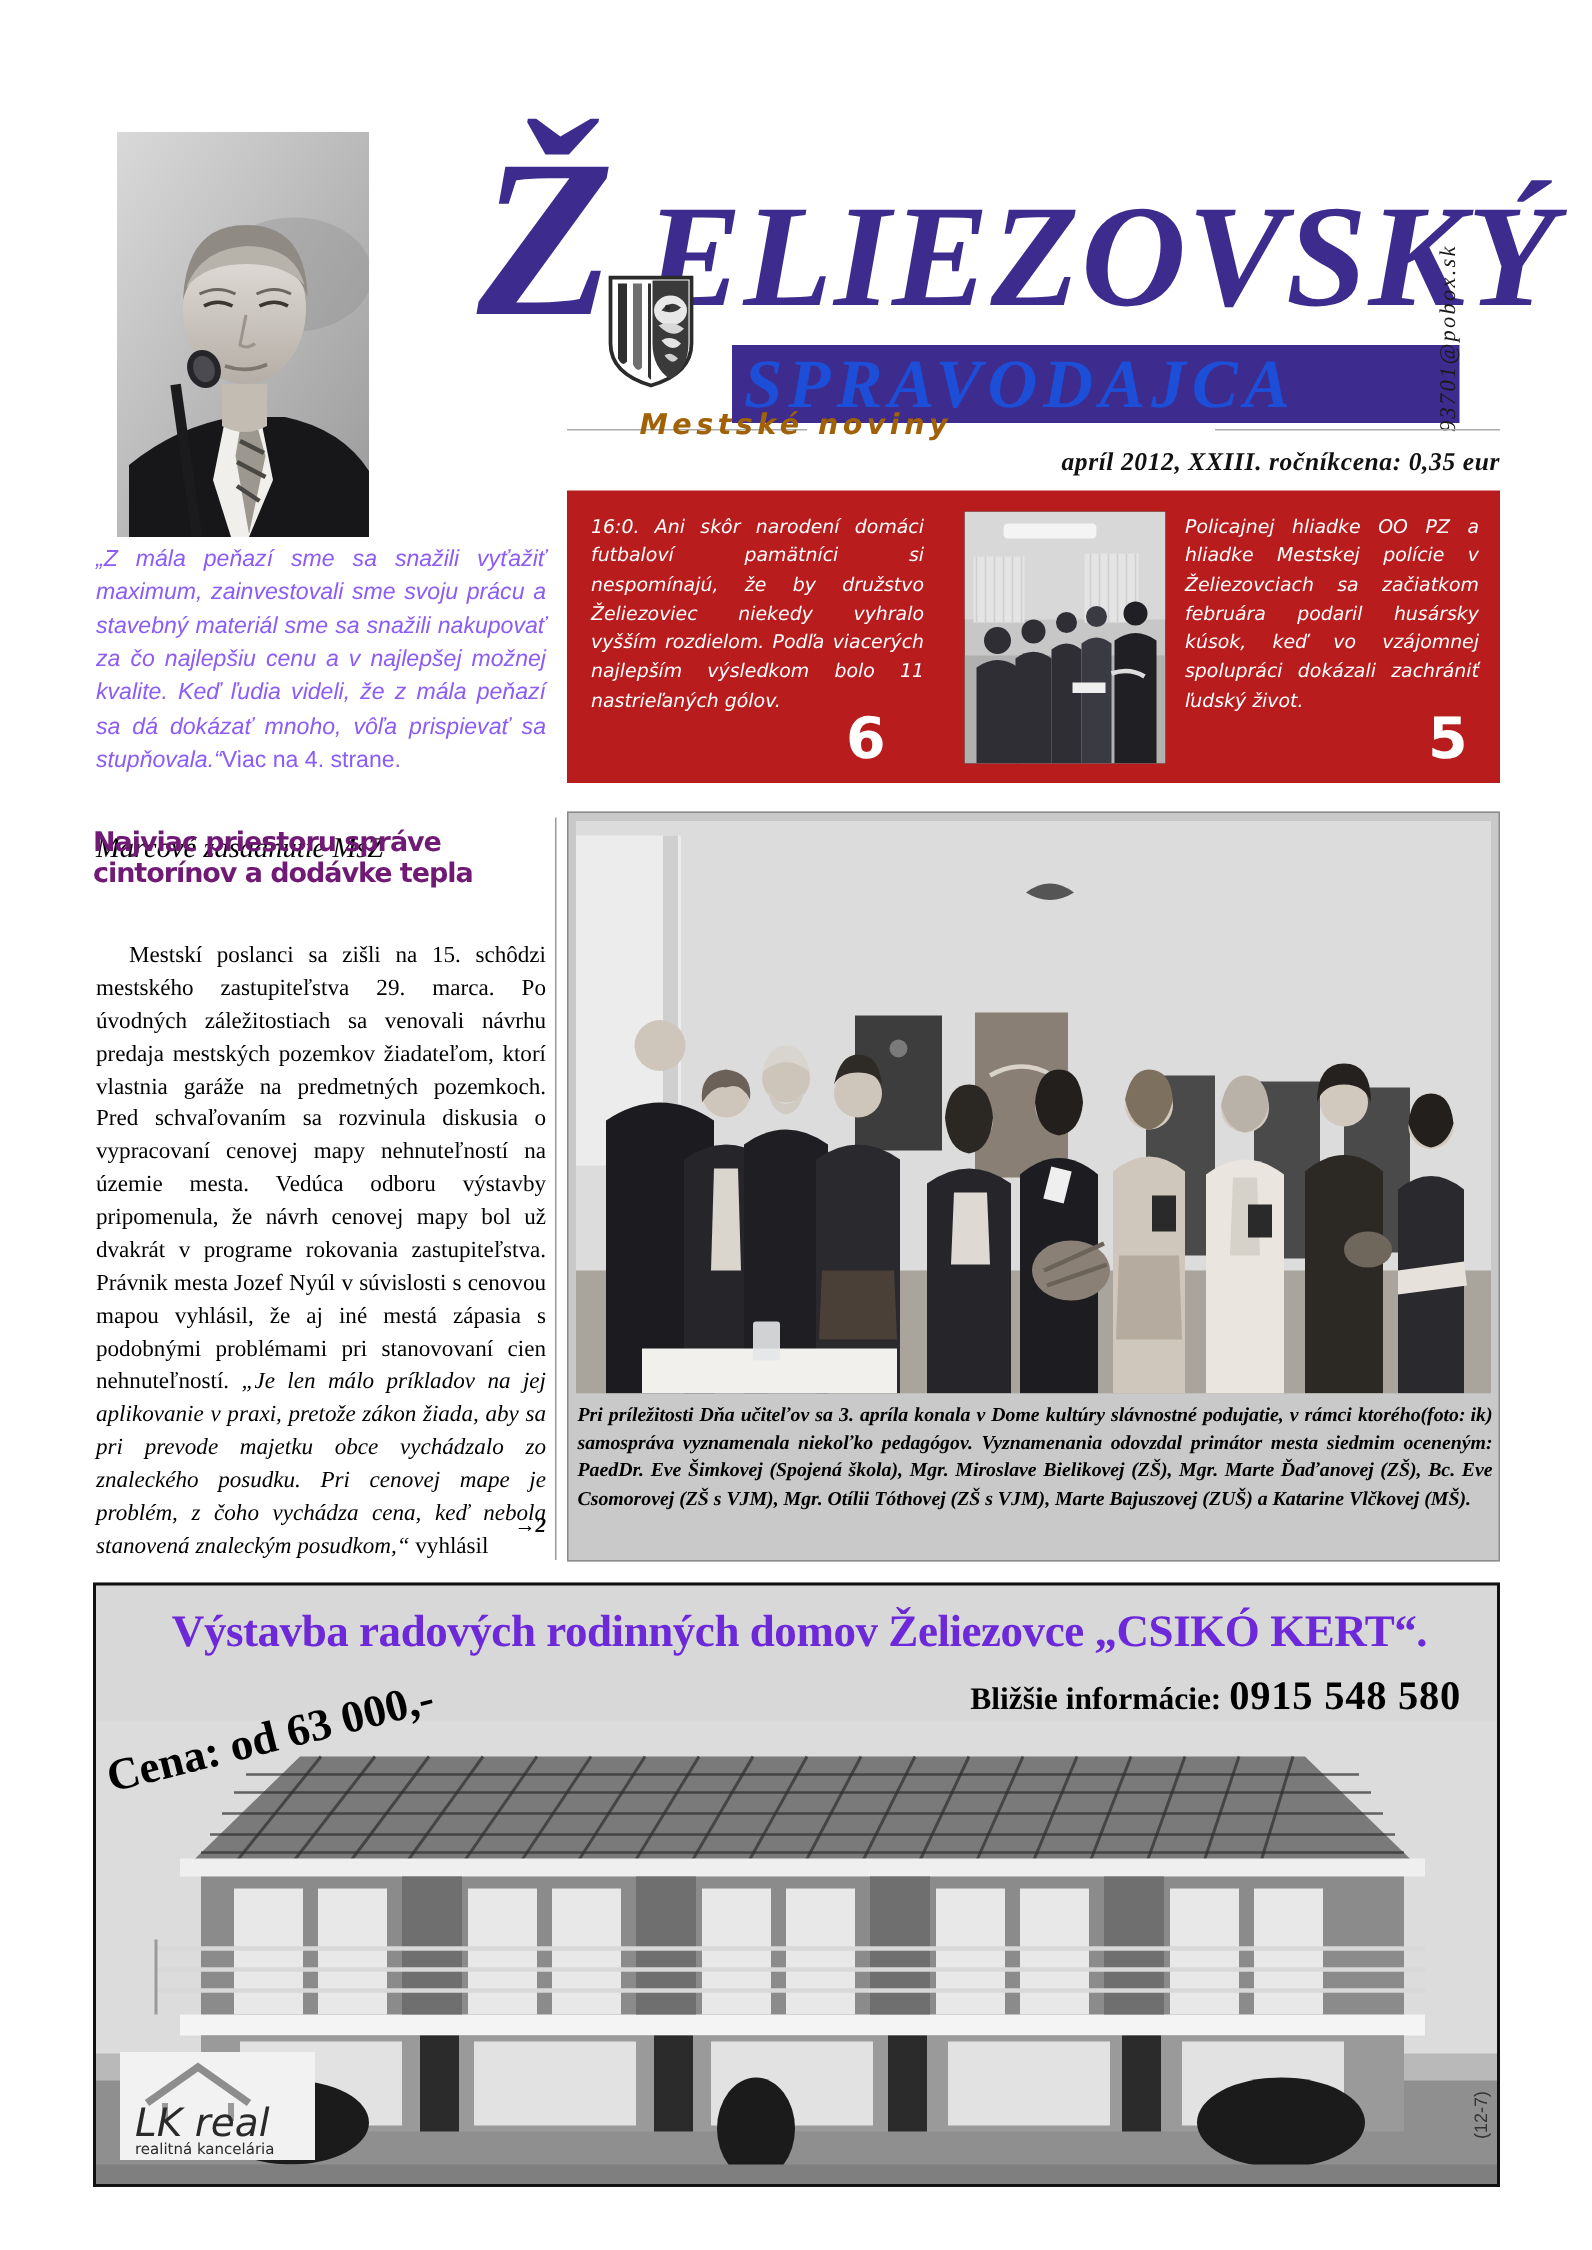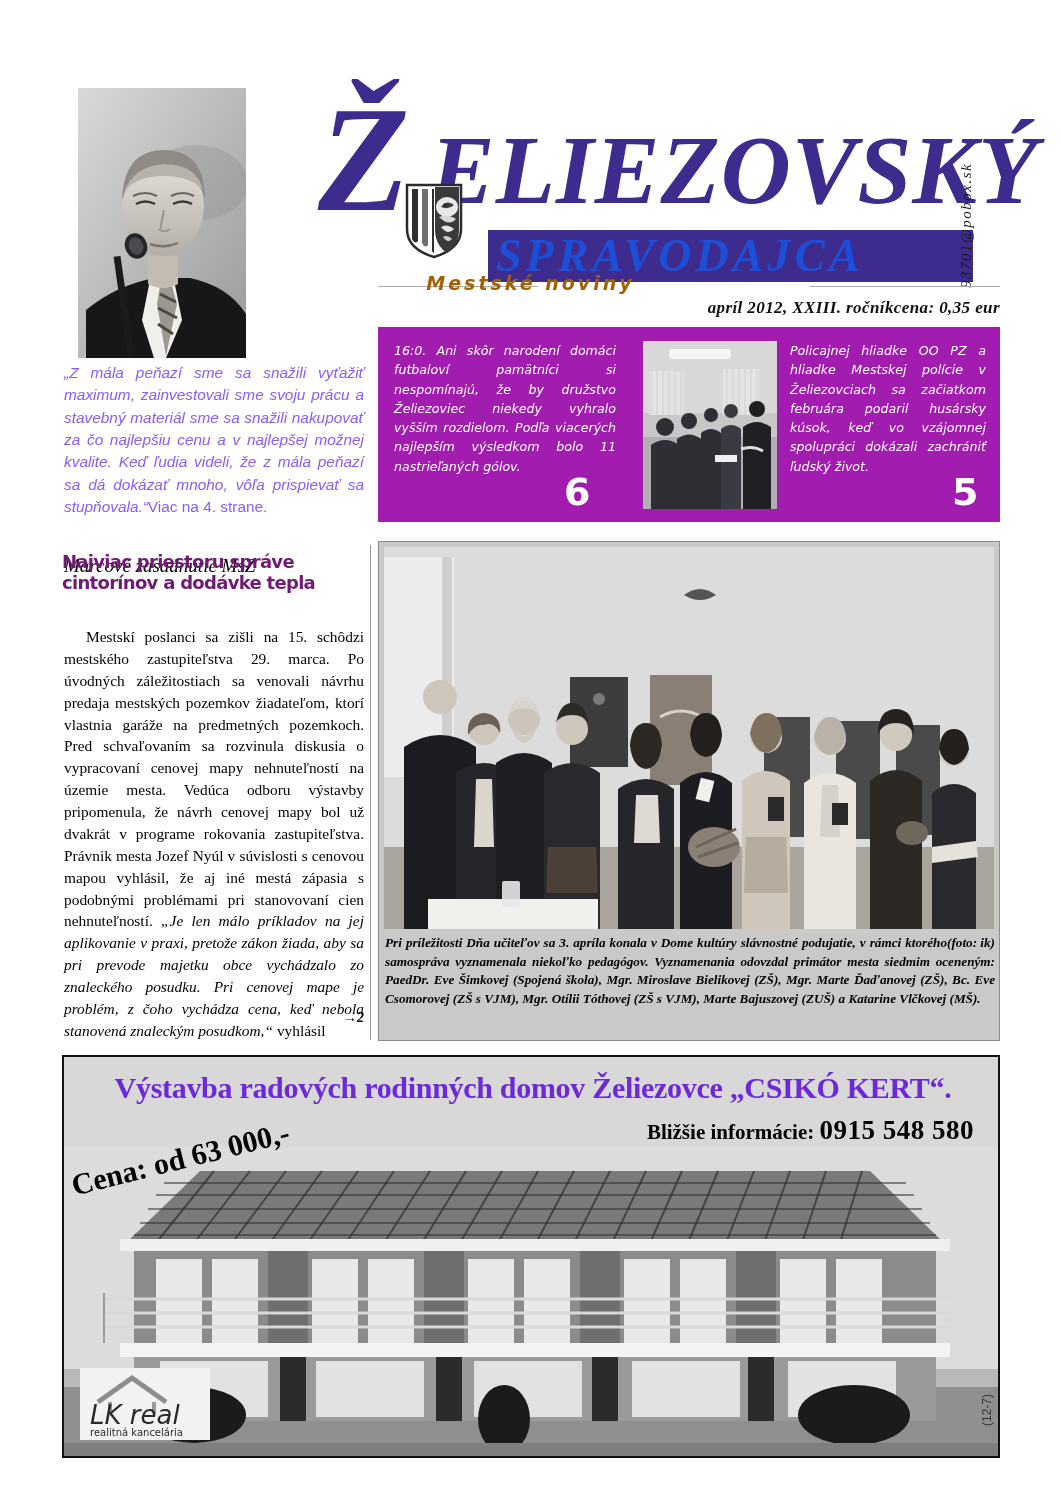--- a/index.html
+++ b/index.html
@@ -76,21 +76,21 @@
   }
   .issue-date, .issue-price {
     font-family:"Liberation Serif", serif;
     font-style:italic; font-weight:bold; font-size:17px; color:#111;
     letter-spacing:0.4px;
   }
 
   
   .teaser-bar {
     position:absolute; left:378px; top:327px; width:622px; height:195px;
-    background:#a21caf;
+    background:#b91c1c;
   }
   .teaser-text {
     position:absolute; top:14px;
     font-family:"DejaVu Sans", sans-serif;
     font-style:italic; font-size:12.6px; line-height:1.53;
     color:#ffffff; text-align:justify;
   }
   .teaser-left { left:16px; width:222px; }
   .teaser-right { left:412px; width:196px; }
   .teaser-num {

